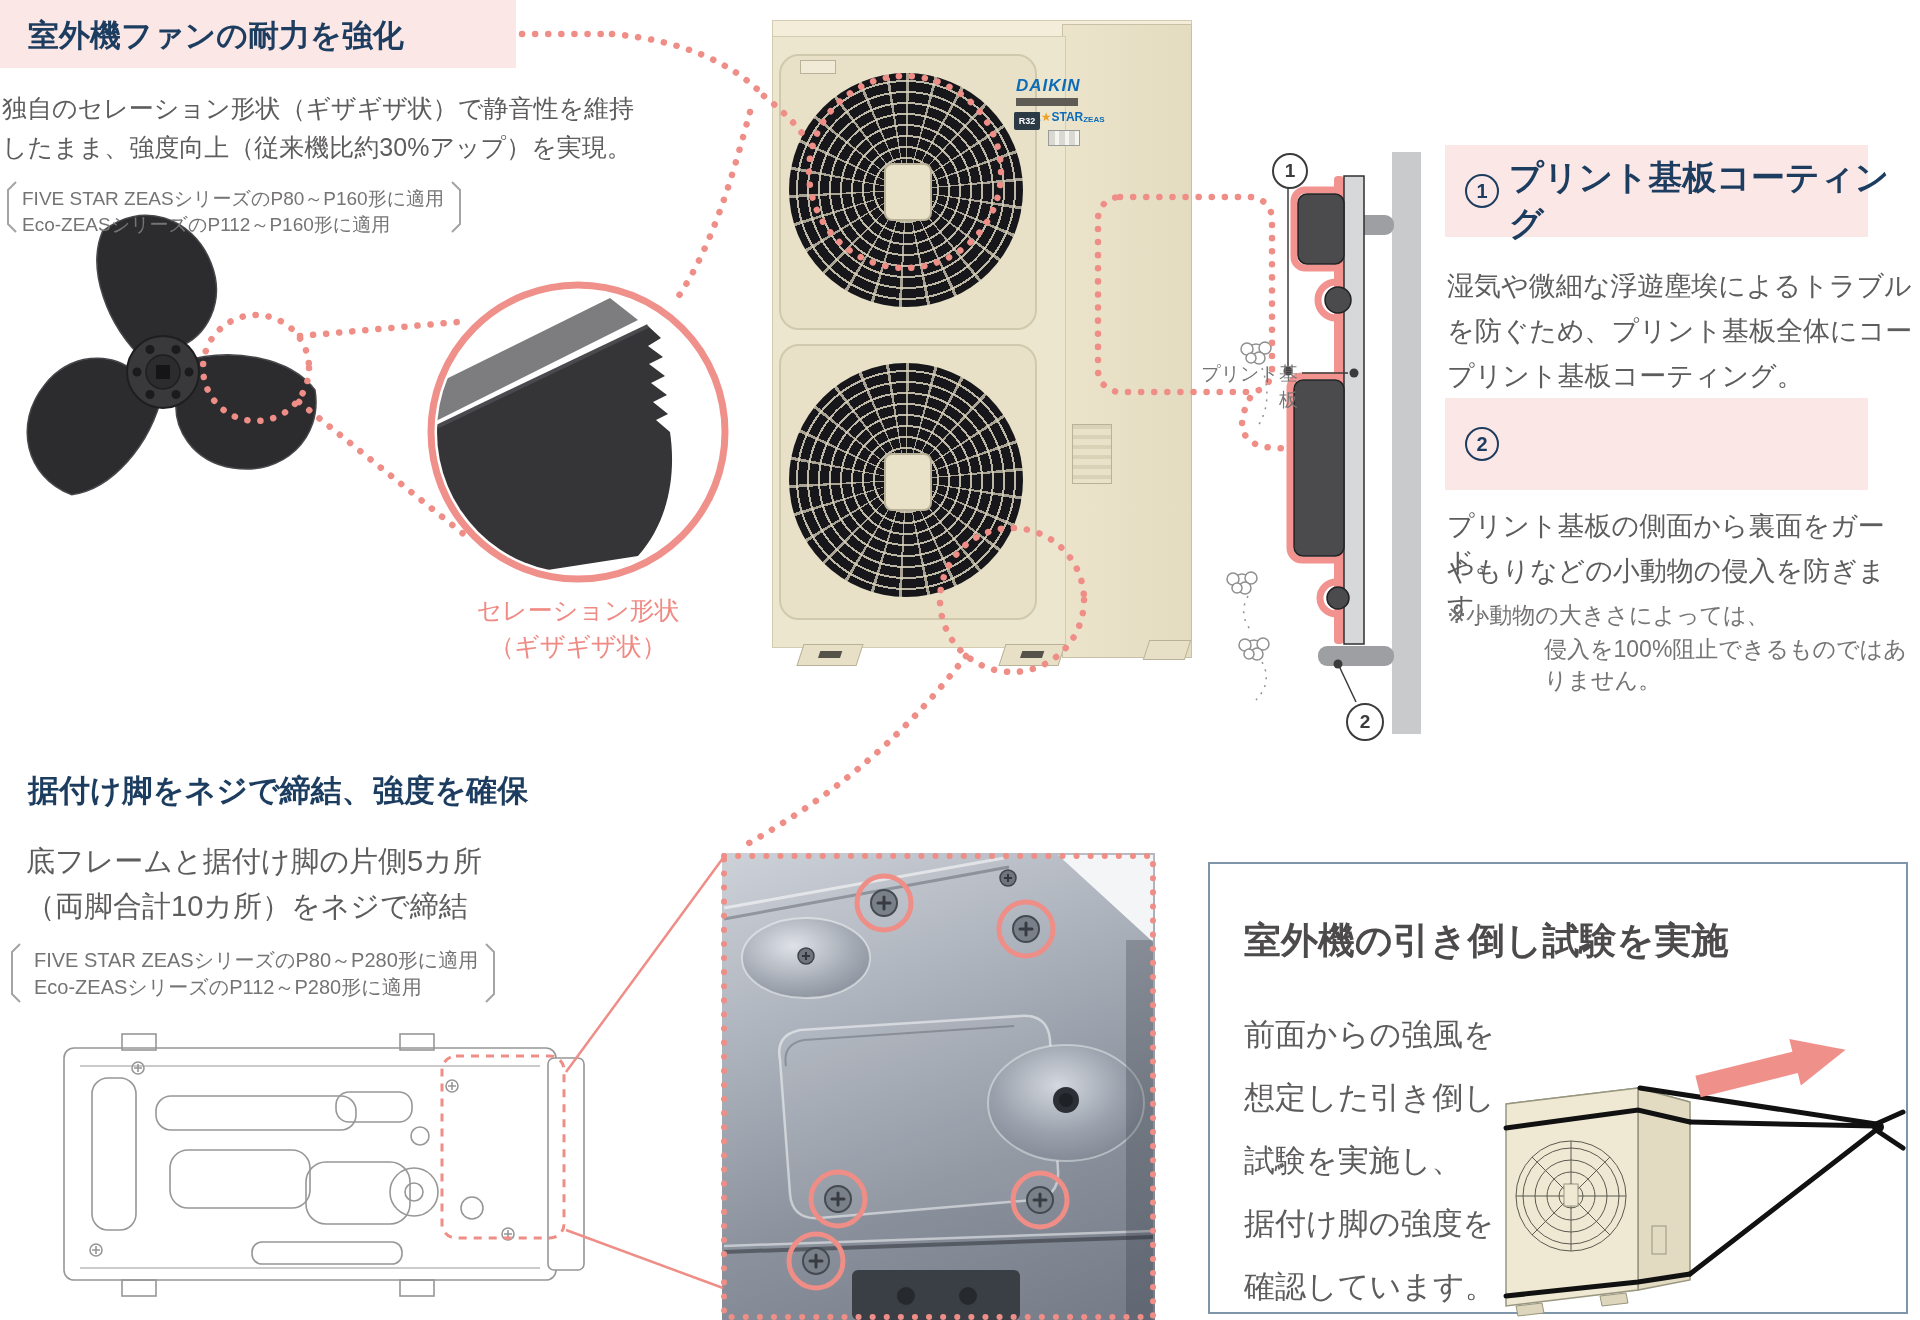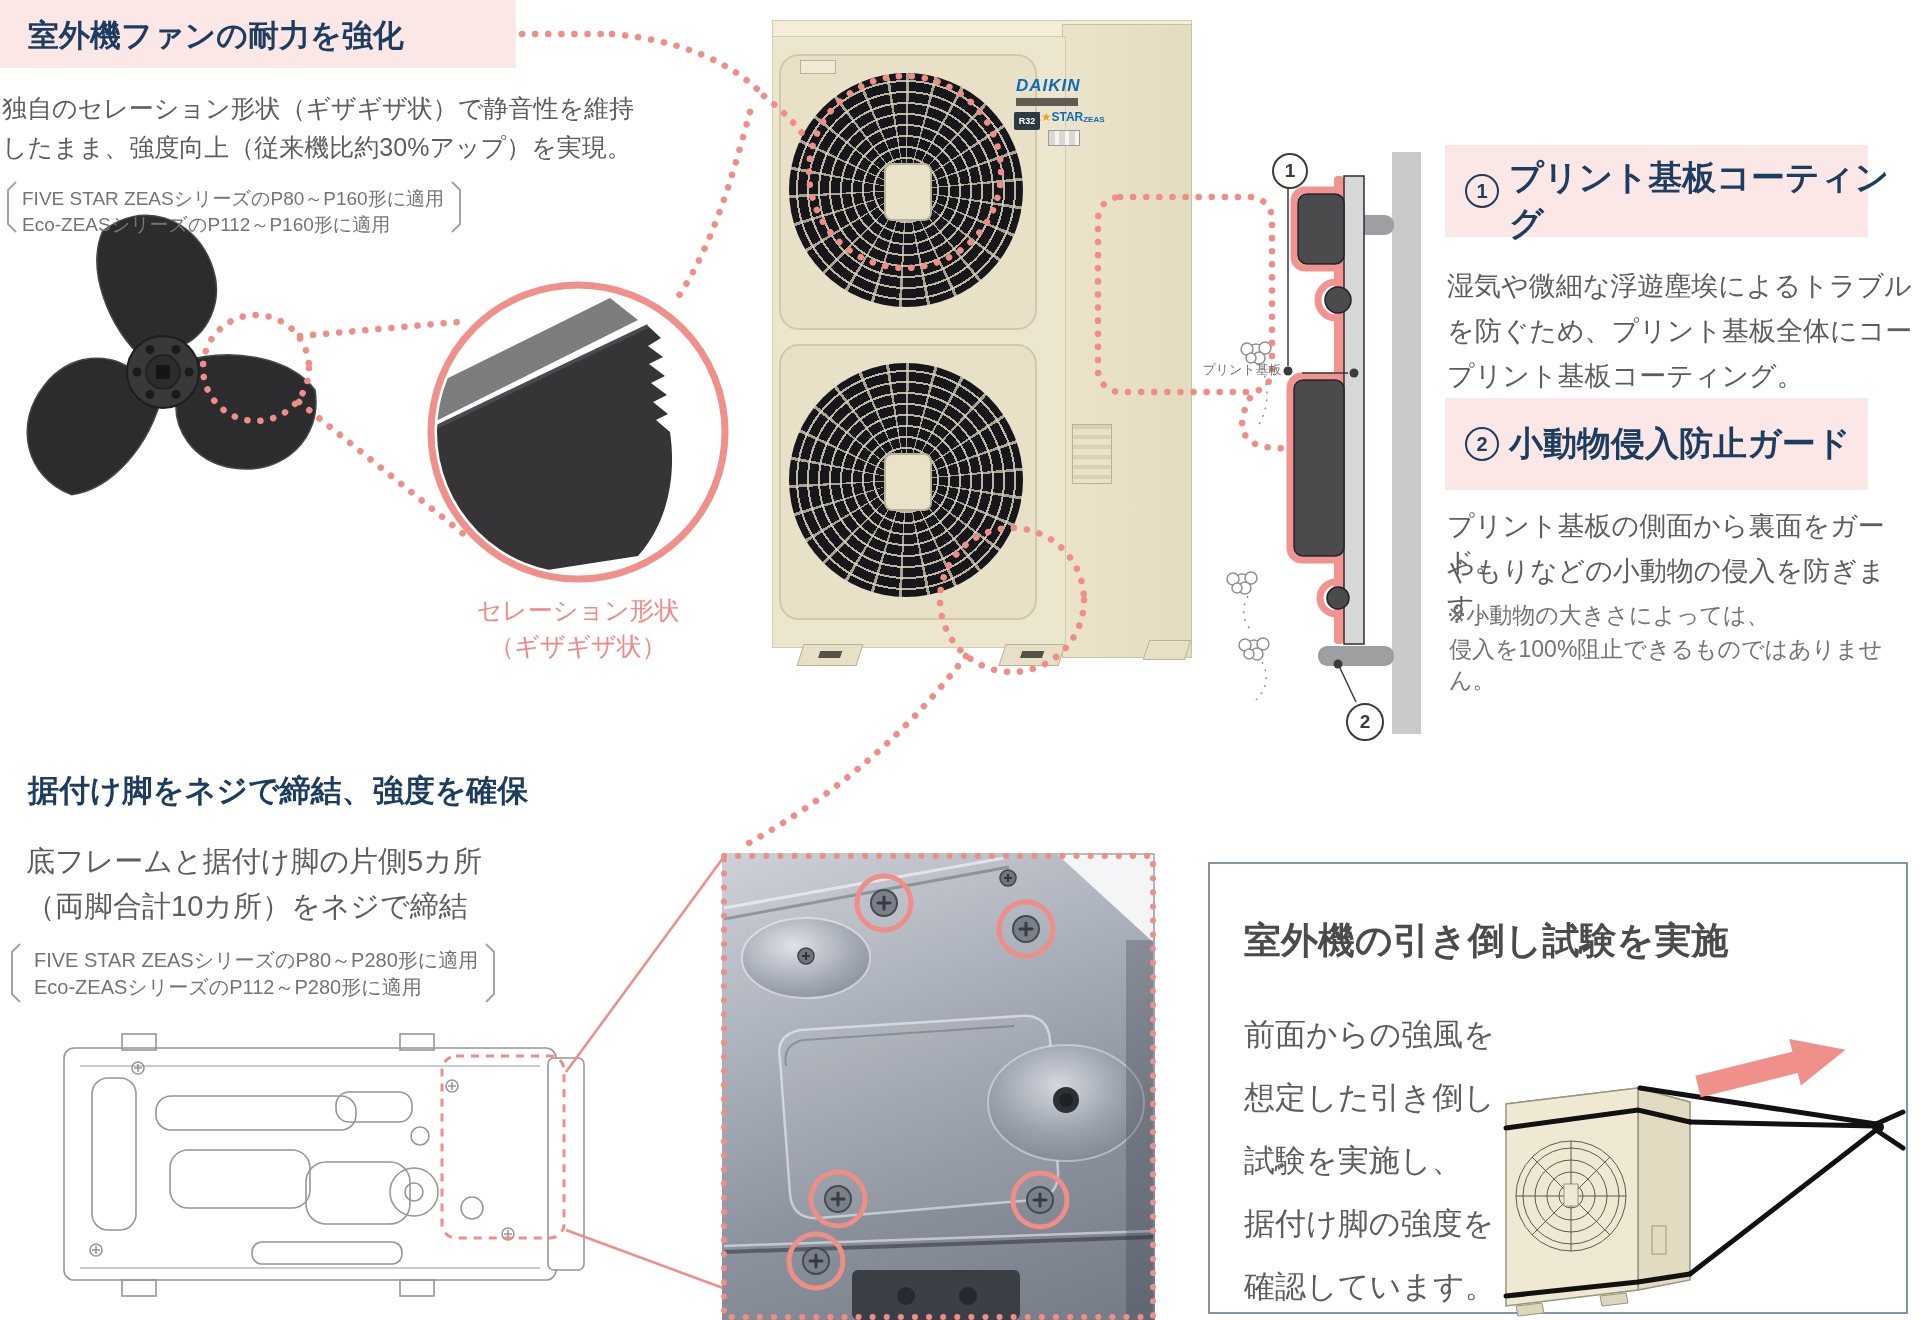--- a/index.html
+++ b/index.html
@@ -337,38 +337,37 @@
   <div class="abs navy" style="left:28px;top:5px;height:62px;line-height:62px;font-size:31px;">室外機ファンの耐力を強化</div>
   <div class="abs gray" style="left:2px;top:92px;font-size:25px;">独自のセレーション形状（ギザギザ状）で静音性を維持</div>
   <div class="abs gray" style="left:2px;top:131px;font-size:25px;">したまま、強度向上（従来機比約30%アップ）を実現。</div>
   <div class="abs notegray" style="left:22px;top:186px;font-size:19px;">FIVE STAR ZEASシリーズのP80～P160形に適用</div>
   <div class="abs notegray" style="left:22px;top:212px;font-size:19px;">Eco-ZEASシリーズのP112～P160形に適用</div>
   <div class="abs salmon" style="left:448px;top:594px;width:260px;text-align:center;font-size:25px;">セレーション形状</div>
   <div class="abs salmon" style="left:448px;top:630px;width:260px;text-align:center;font-size:25px;">（ギザギザ状）</div>
 
   <div class="abs marker-badge" style="left:1272px;top:153px;width:32px;height:32px;">1</div>
   <div class="abs marker-badge" style="left:1346px;top:703px;width:34px;height:34px;">2</div>
-  <div class="abs notegray" style="left:1186px;top:361px;width:112px;text-align:center;font-size:13px;">プリント基板</div>
+  <div class="abs notegray" style="left:1186px;top:361px;width:112px;text-align:right;font-size:19px;">プリント基板</div>
 
   <div class="abs title-flex" style="left:1465px;top:145px;height:92px;">
     <span class="circle-digit">1</span>
     <span class="navy" style="font-size:34px;margin-top:20px;">プリント基板コーティング</span>
   </div>
   <div class="abs gray" style="left:1447px;top:268px;font-size:27px;">湿気や微細な浮遊塵埃によるトラブル</div>
   <div class="abs gray" style="left:1447px;top:313px;font-size:27px;">を防ぐため、プリント基板全体にコー</div>
   <div class="abs gray" style="left:1447px;top:358px;font-size:27px;">プリント基板コーティング。</div>
 
   <div class="abs title-flex" style="left:1465px;top:398px;height:92px;">
     <span class="circle-digit">2</span>
-    <span class="navy" style="font-size:34px;">小動物侵入防止ガード</span>
   </div>
   <div class="abs gray" style="left:1447px;top:508px;font-size:27px;">プリント基板の側面から裏面をガード。</div>
   <div class="abs gray" style="left:1447px;top:553px;font-size:27px;">やもりなどの小動物の侵入を防ぎます。</div>
   <div class="abs notegray" style="left:1447px;top:600px;font-size:23px;">※小動物の大きさによっては、</div>
-  <div class="abs notegray" style="left:1449px;top:634px;font-size:23px;">侵入を100%阻止できるものではありません。</div>
+  <div class="abs notegray" style="left:1544px;top:634px;font-size:23px;">侵入を100%阻止できるものではありません。</div>
 
   <div class="abs navy" style="left:28px;top:757px;height:68px;line-height:68px;font-size:31px;">据付け脚をネジで締結、強度を確保</div>
   <div class="abs gray" style="left:26px;top:842px;font-size:29px;">底フレームと据付け脚の片側5カ所</div>
   <div class="abs gray" style="left:26px;top:887px;font-size:29px;">（両脚合計10カ所）をネジで締結</div>
   <div class="abs notegray" style="left:34px;top:947px;font-size:20px;">FIVE STAR ZEASシリーズのP80～P280形に適用</div>
   <div class="abs notegray" style="left:34px;top:974px;font-size:20px;">Eco-ZEASシリーズのP112～P280形に適用</div>
 
   <div class="abs" style="left:1244px;top:916px;font-size:37px;font-weight:bold;color:#4c4a4a;">室外機の引き倒し試験を実施</div>
   <div class="abs gray" style="left:1244px;top:1014px;font-size:31px;">前面からの強風を</div>
   <div class="abs gray" style="left:1244px;top:1077px;font-size:31px;">想定した引き倒し</div>

